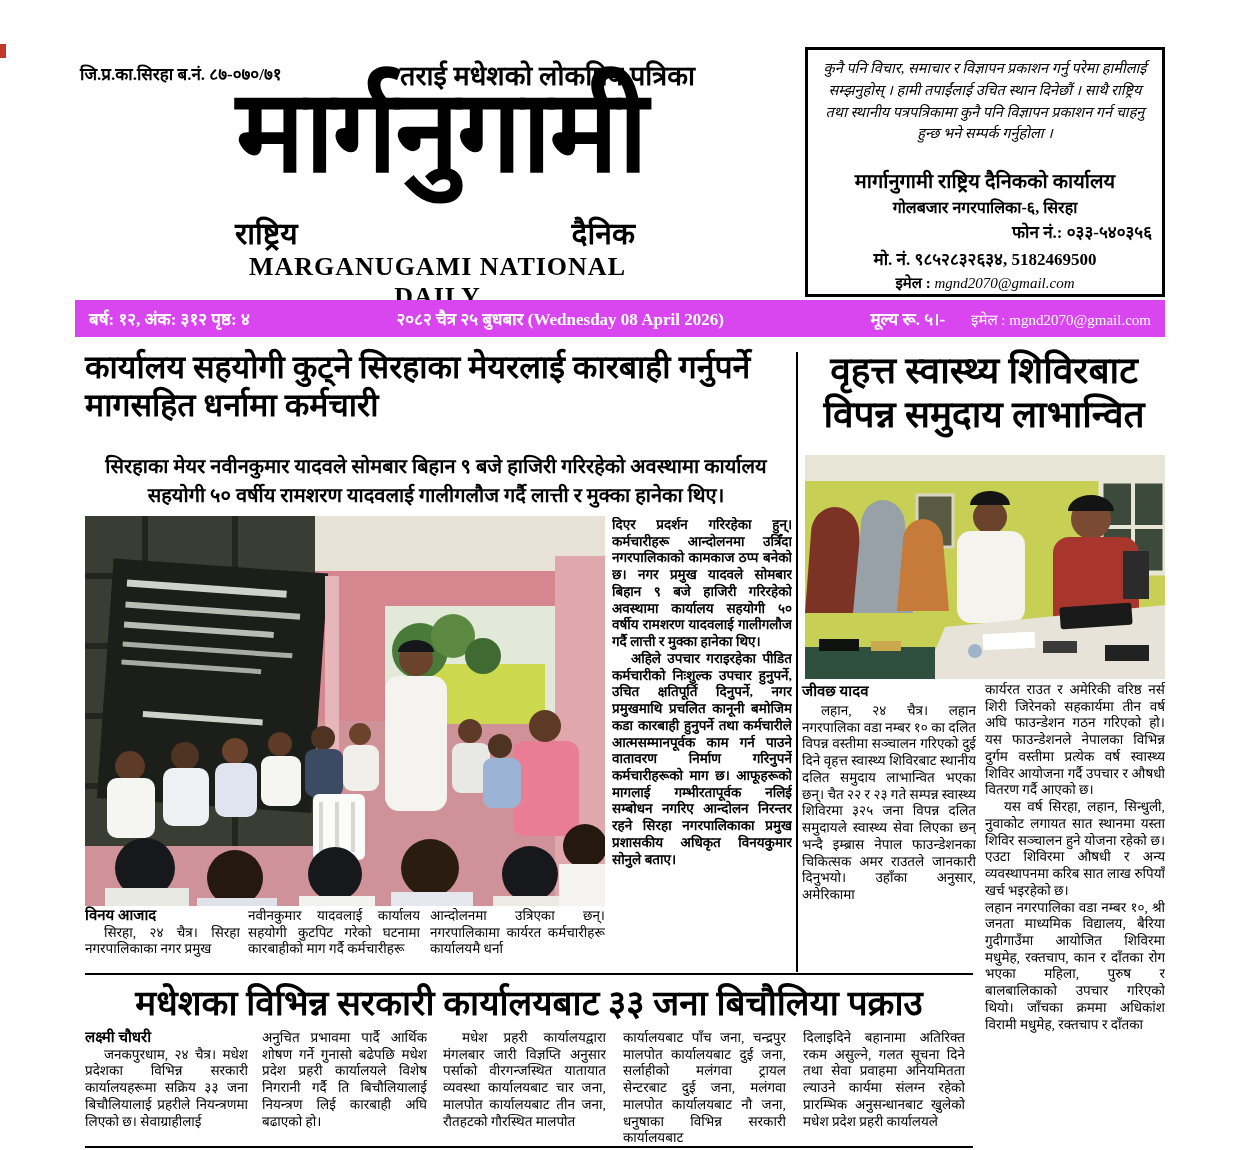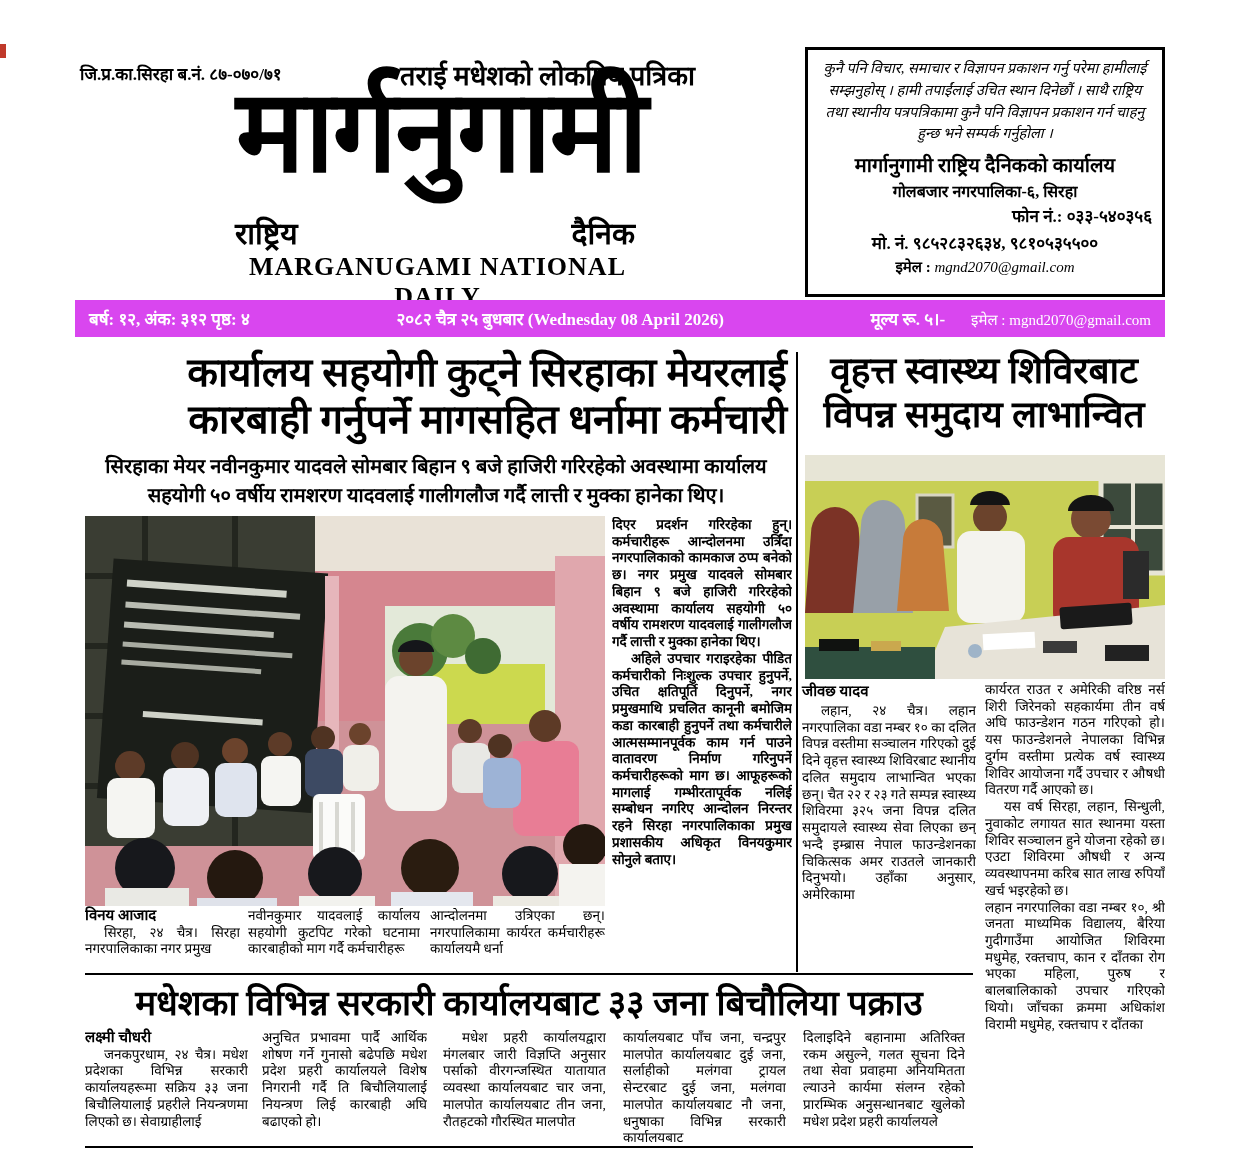--- a/index.html
+++ b/index.html
@@ -12,35 +12,35 @@
   .byline{font-weight:bold;font-size:15px;line-height:1.25;}
   .rule{background:#000;}
   
   .reg{left:80px;top:62px;font-size:17px;font-weight:bold;}
   .tagline{left:390px;top:56px;width:315px;text-align:center;font-size:27px;font-weight:bold;}
   .bigtitle{left:85px;top:58px;width:712px;text-align:center;font-size:115px;font-weight:bold;line-height:1.3;letter-spacing:-2px;white-space:nowrap;overflow:hidden;}
   .subrow{left:235px;top:212px;width:400px;display:flex;justify-content:space-between;font-size:30px;font-weight:bold;}
   .engtitle{left:215px;top:252px;width:445px;text-align:center;font-size:26px;font-weight:bold;letter-spacing:1px;}
   .infobox{left:805px;top:47px;width:360px;height:250px;border:3px solid #000;padding:8px 10px;text-align:center;overflow:hidden;}
   .infobox .notice{font-style:italic;font-size:14.5px;line-height:1.5;}
-  .infobox .office{font-size:20px;font-weight:bold;margin-top:6px;}
+  .infobox .office{font-size:20px;font-weight:bold;margin-top:22px;}
   .infobox .addr{font-size:16px;font-weight:bold;margin-top:2px;}
   .infobox .phone{font-size:17px;font-weight:bold;margin-top:2px;text-align:right;}
   .infobox .mob{font-size:17px;font-weight:bold;margin-top:4px;}
   .infobox .mail{font-size:15px;margin-top:2px;}
   .infobox .mail .lbl{font-weight:bold;font-style:normal;}
   .infobox .mail .adr{font-style:italic;}
   
   .datebar{left:75px;top:300px;width:1090px;height:37px;background:#d946ef;color:#fff;
            display:flex;align-items:center;font-weight:bold;font-size:17px;padding:0 14px;}
   .datebar .date{flex:1;text-align:center;}
   .datebar .price{margin-right:26px;}
   .datebar .mail{font-weight:normal;font-size:15px;}
   
-  .h-lead{left:85px;top:349px;width:702px;font-size:40px;line-height:1.18;font-weight:bold;text-align:right;}
+  .h-lead{left:85px;top:349px;width:702px;font-size:32px;line-height:1.18;font-weight:bold;text-align:left;}
   .lede{left:88px;top:452px;width:696px;font-size:20px;font-weight:bold;text-align:center;line-height:1.45;}
   .h-right{left:803px;top:349px;width:362px;font-size:37px;line-height:1.2;font-weight:bold;text-align:center;}
   .h-bottom{left:85px;top:978px;width:888px;font-size:35px;font-weight:bold;text-align:center;white-space:nowrap;overflow:hidden;}
   .photo{overflow:hidden;}
   .photo svg{display:block;width:100%;height:100%;}
 </style>
 </head>
 <body>
 
 <div class="abs" style="left:0;top:44px;width:6px;height:14px;background:#c0392b;"></div>
@@ -52,21 +52,21 @@
   <span>राष्ट्रिय</span>
   <span>दैनिक</span>
 </div>
 <div class="abs engtitle">MARGANUGAMI NATIONAL DAILY</div>
 
 <div class="abs infobox">
   <div class="notice">कुनै पनि विचार, समाचार र विज्ञापन प्रकाशन गर्नु परेमा हामीलाई सम्झनुहोस् । हामी तपाईंलाई उचित स्थान दिनेछौं । साथै राष्ट्रिय तथा स्थानीय पत्रपत्रिकामा कुनै पनि विज्ञापन प्रकाशन गर्न चाहनु हुन्छ भने सम्पर्क गर्नुहोला ।</div>
   <div class="office">मार्गानुगामी राष्ट्रिय दैनिकको कार्यालय</div>
   <div class="addr">गोलबजार नगरपालिका-६, सिरहा</div>
   <div class="phone">फोन नं.: ०३३-५४०३५६</div>
-  <div class="mob">मो. नं. ९८५२८३२६३४, ९८१०५३५५००</div>
+  <div class="mob">मो. नं. ९८५२८३२६३४, 5182469500</div>
   <div class="mail">
     <span class="lbl">इमेल :</span>
     <span class="adr">mgnd2070@gmail.com</span>
   </div>
 </div>
 
 <div class="abs datebar">
   <span class="issue">बर्ष: १२, अंक: ३१२ पृष्ठ: ४</span>
   <span class="date">२०८२ चैत्र २५ बुधबार (Wednesday 08 April 2026)</span>
   <span class="price">मूल्य रू. ५।-</span>

